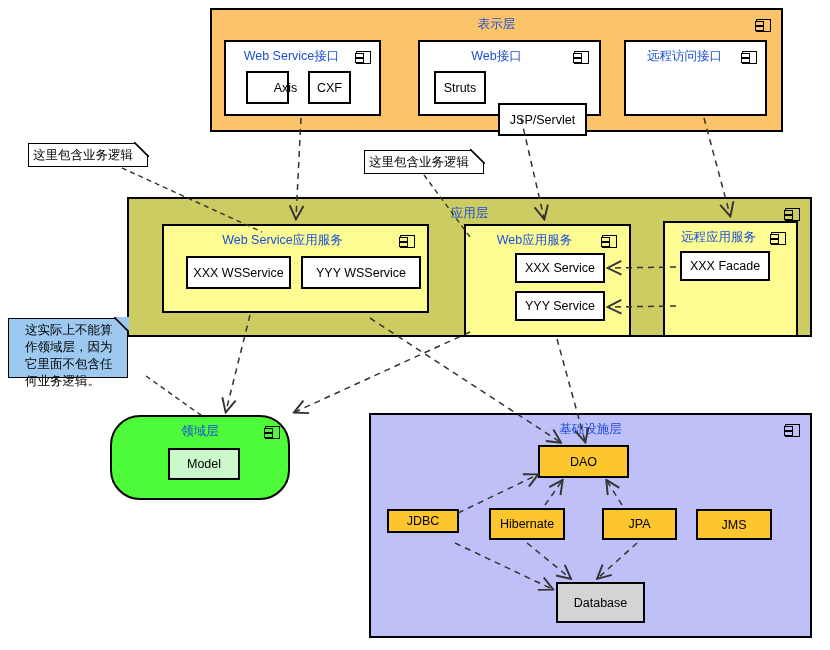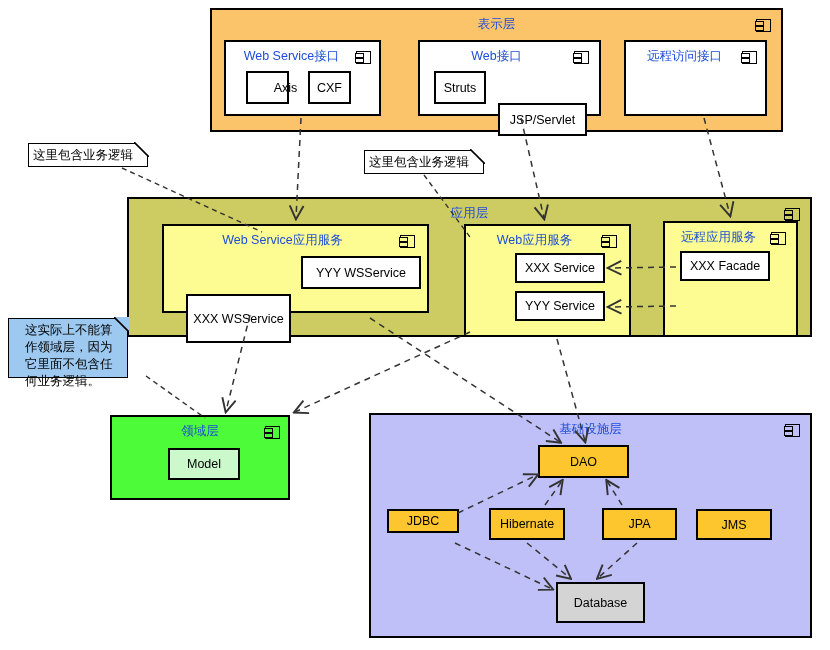--- a/index.html
+++ b/index.html
@@ -174,37 +174,37 @@
 
   <div class="pkg layer-application" style="left:127px; top:197px; width:685px; height:140px;">
     <div class="pkg-title">应用层</div>
     <div class="pkg-icon" style="right:10px;"></div>
   </div>
 
   <div class="sub sub-yellow" style="left:162px; top:224px; width:267px; height:89px;">
     <div class="pkg-title" style="left:6px; right:32px;">Web Service应用服务</div>
     <div class="pkg-icon" style="right:12px;"></div>
   </div>
-  <div class="leaf" style="left:186px; top:256px; width:105px; height:49px;margin-top:38px;">XXX WSService</div>
+  <div class="leaf" style="left:186px; top:256px; width:105px; height:33px;">XXX WSService</div>
   <div class="leaf" style="left:301px; top:256px; width:120px; height:33px;text-align:right;">YYY WSService</div>
 
   <div class="sub sub-yellow" style="left:464px; top:224px; width:167px; height:113px;">
     <div class="pkg-title" style="left:6px; right:32px;">Web应用服务</div>
     <div class="pkg-icon" style="right:12px;"></div>
   </div>
   <div class="leaf" style="left:515px; top:253px; width:90px; height:30px;">XXX Service</div>
   <div class="leaf" style="left:515px; top:291px; width:90px; height:30px;">YYY Service</div>
 
   <div class="sub sub-yellow" style="left:663px; top:221px; width:135px; height:116px;">
     <div class="pkg-title" style="left:6px; right:30px;">远程应用服务</div>
     <div class="pkg-icon" style="right:10px;"></div>
   </div>
   <div class="leaf" style="left:680px; top:251px; width:90px; height:30px;">XXX Facade</div>
 
-  <div class="pkg layer-domain" style="left:110px; top:415px; width:180px; height:85px;">
+  <div class="pkg layer-domain" style="left:110px; top:415px; width:180px; height:85px;border-radius:30px;">
     <div class="pkg-title">领域层</div>
     <div class="pkg-icon" style="right:8px;"></div>
   </div>
   <div class="leaf leaf-lgreen" style="left:168px; top:448px; width:72px; height:32px;">Model</div>
 
   <div class="pkg layer-infra" style="left:369px; top:413px; width:443px; height:225px;">
     <div class="pkg-title">基础设施层</div>
     <div class="pkg-icon" style="right:10px;"></div>
   </div>
   <div class="leaf leaf-orange" style="left:538px; top:445px; width:91px; height:33px;">DAO</div>

